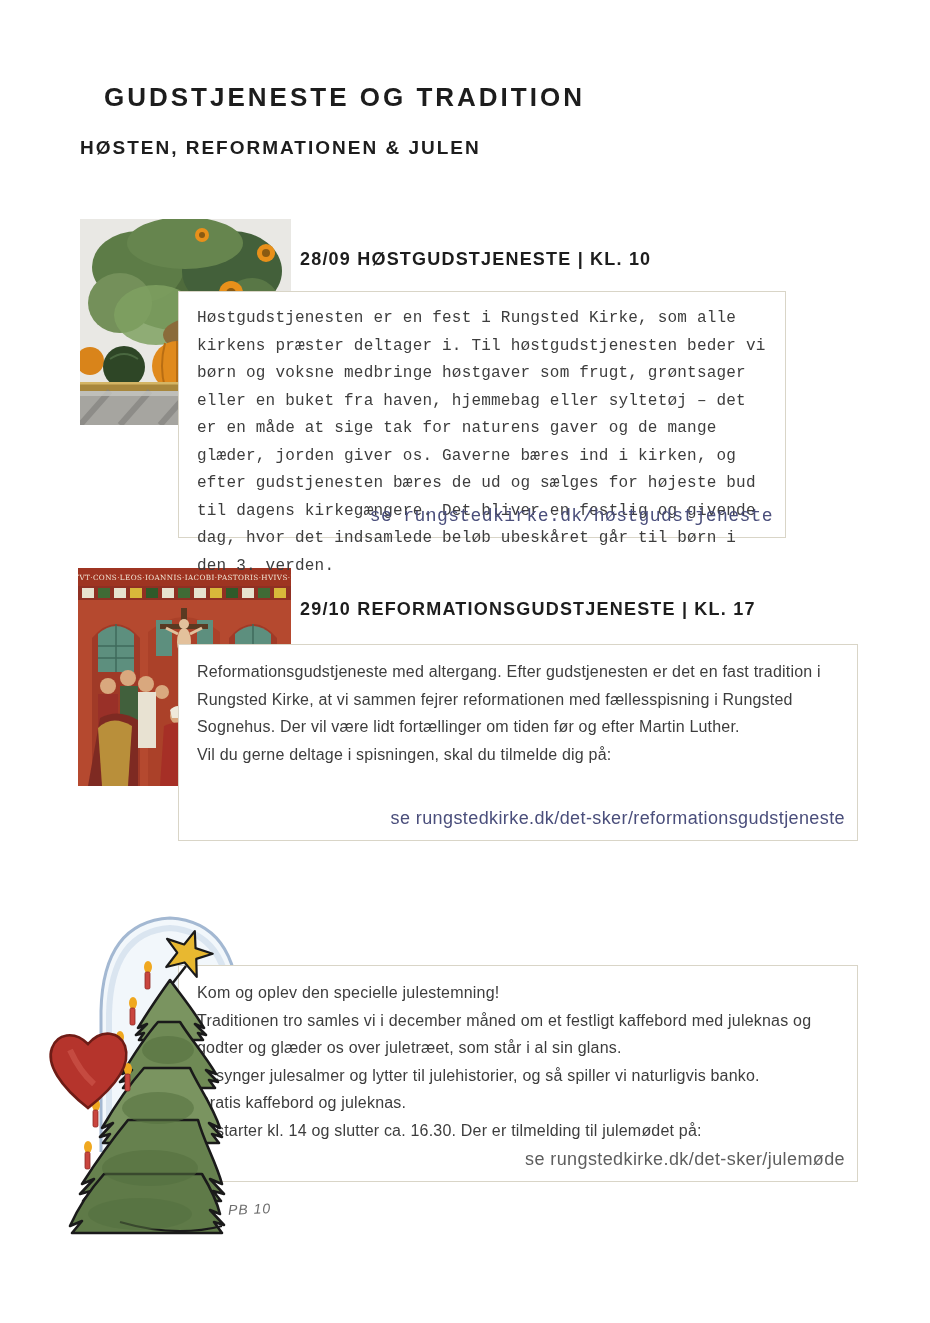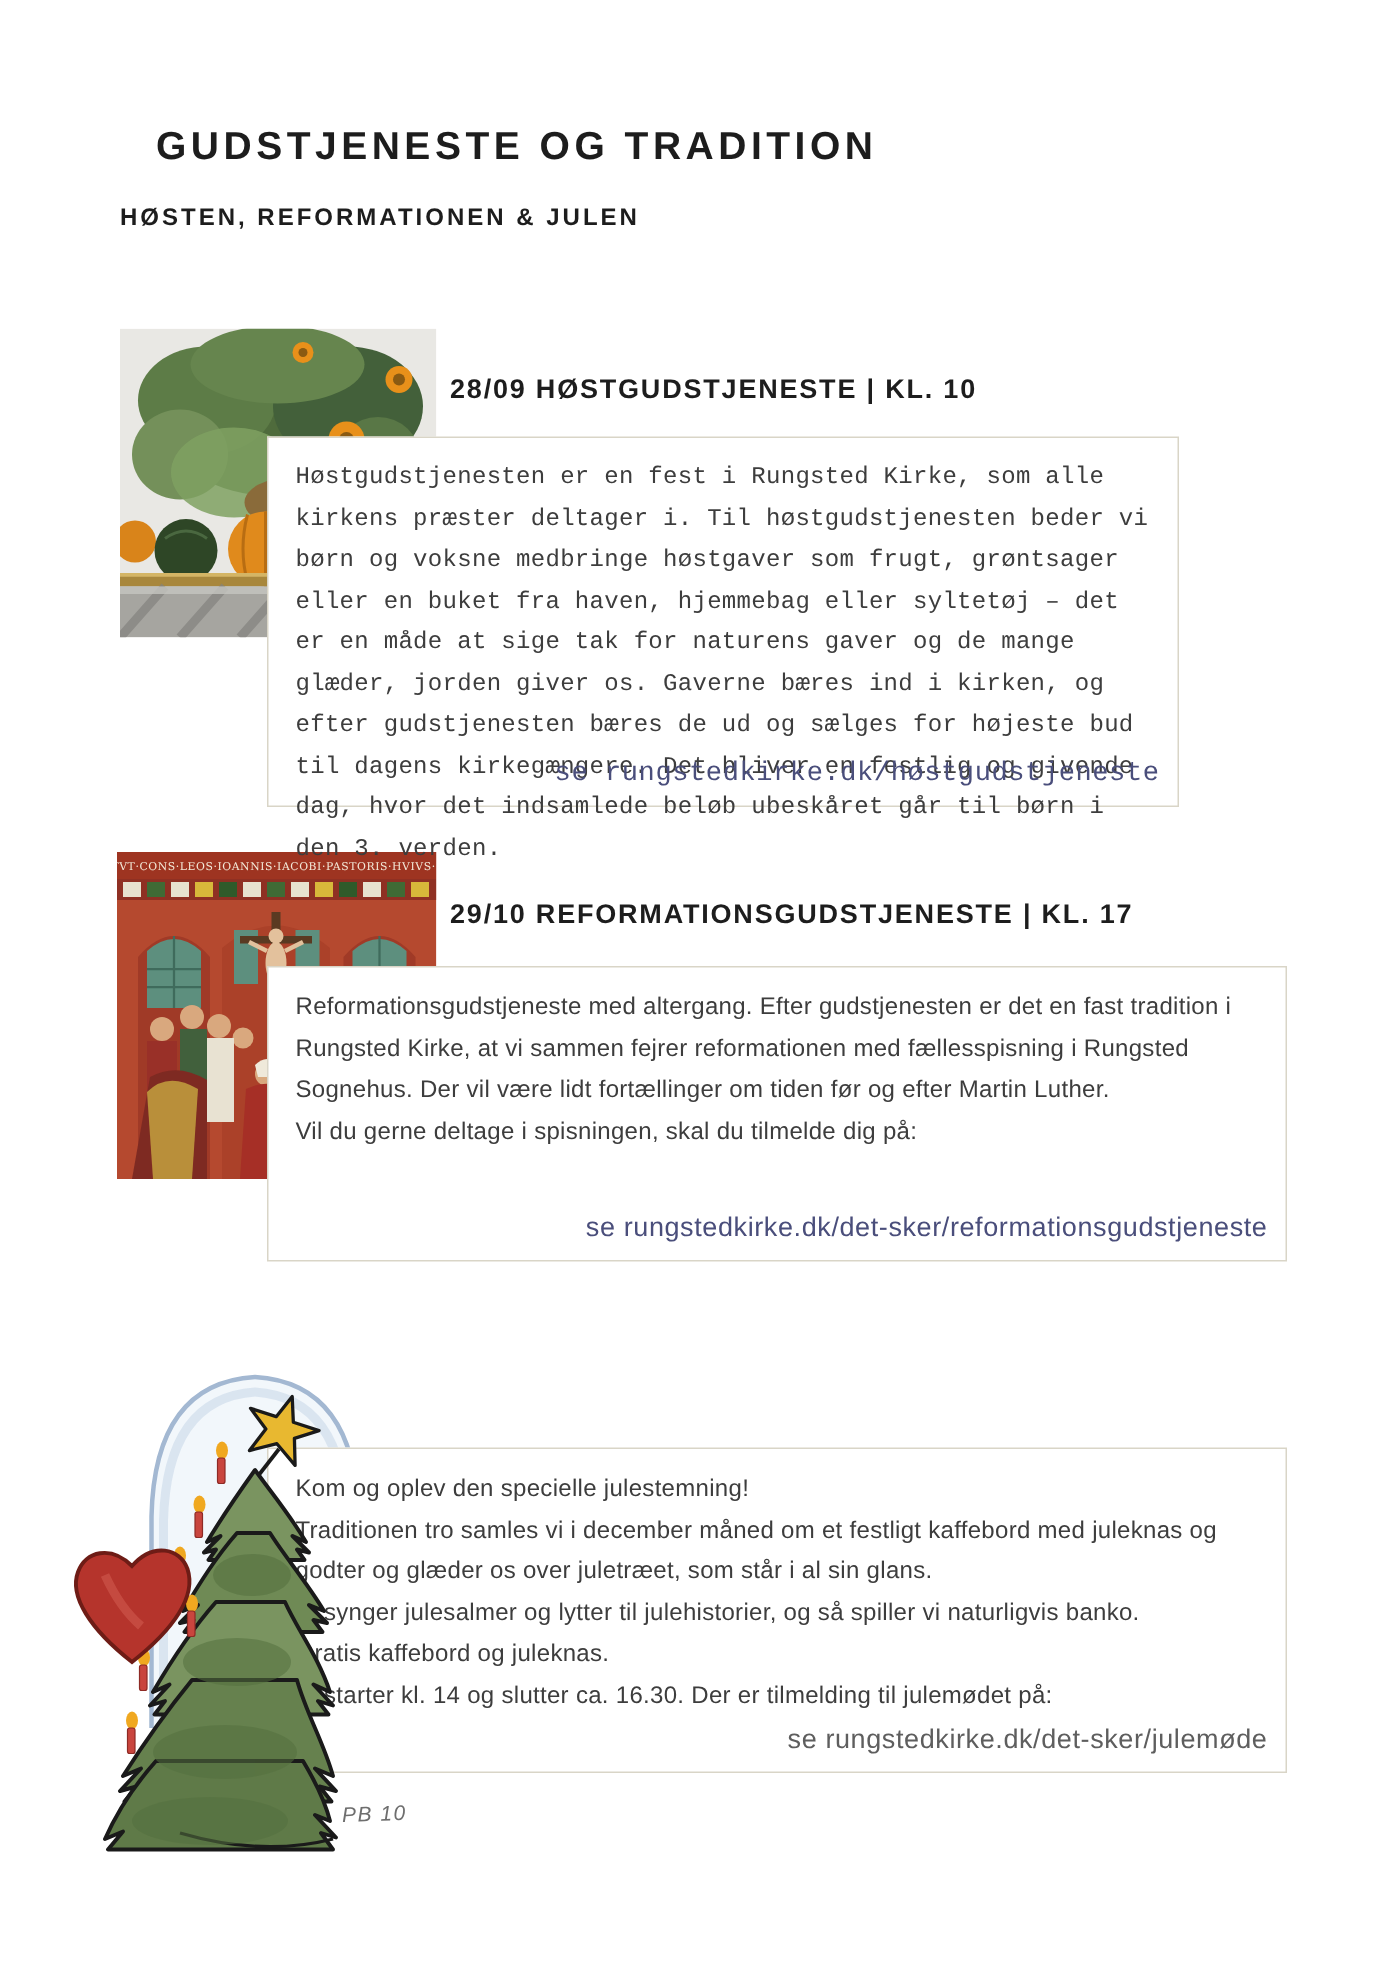--- a/index.html
+++ b/index.html
@@ -1,21 +1,21 @@
 <!DOCTYPE html>
 <html lang="da"><head>
 <meta charset="utf-8">
 <style>
   html,body{margin:0;padding:0;}
   body{background:#ffffff;font-family:"Liberation Sans",sans-serif;}
   .page{position:relative;width:930px;height:1323px;background:#ffffff;overflow:hidden;}
 
   .page-title{position:absolute;left:80px;top:82px;font-size:26px;font-weight:800;
     letter-spacing:3px;color:#1d1d1d;margin-left:24px;}
-  .page-subtitle{position:absolute;left:80px;top:137px;font-size:16px;font-weight:800;
+  .page-subtitle{position:absolute;left:80px;top:137px;font-size:19px;font-weight:800;
     letter-spacing:2px;color:#1d1d1d;}
 
   .sec-heading{position:absolute;z-index:3;font-size:18px;font-weight:800;
     letter-spacing:1.2px;color:#1d1d1d;white-space:nowrap;}
   #h1{left:300px;top:249px;}
   #h2{left:300px;top:599px;}
   #h3{left:257px;top:939px;}
 
   .img-frame{position:absolute;z-index:0;overflow:hidden;}
   #img1{left:80px;top:219px;width:211px;height:206px;}

